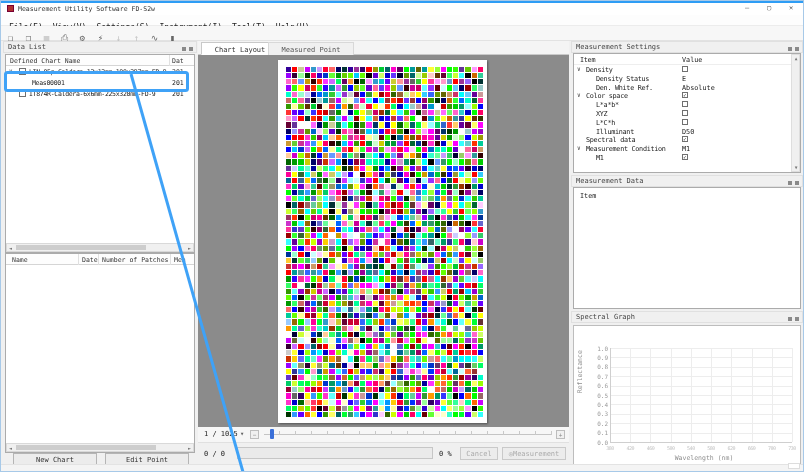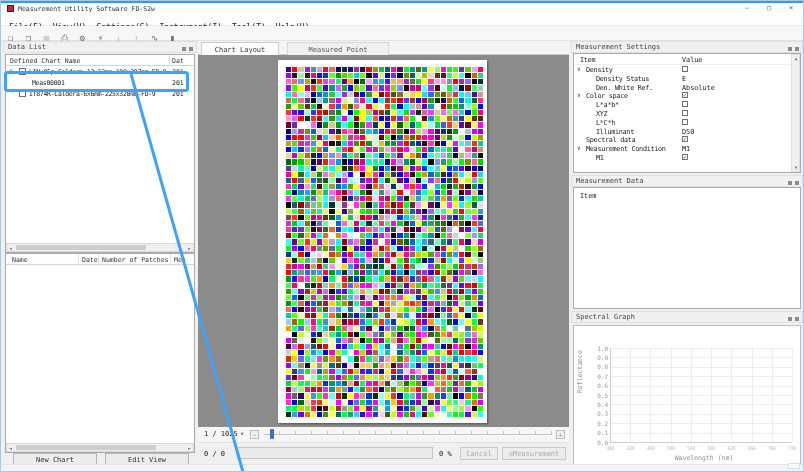--- a/index.html
+++ b/index.html
@@ -144,25 +144,25 @@
         <span class="coldiv" style="left: 164px;"></span>
       </div>
     <div class="hscroll" style="left:0;bottom:0;width:188px;">
       <span class="hs-arrow" style="left:2px;">◄</span>
       <div class="hs-thumb" style="left:9px;width:140px;"></div>
       <span class="hs-arrow" style="right:2px;">►</span>
     </div>
   </div>
 
   <div class="btn" style="left:12px;top:452px;width:84px;height:12px;">New Chart</div>
-  <div class="btn" style="left:104px;top:452px;width:84px;height:12px;">Edit View</div>
+  <div class="btn" style="left:104px;top:452px;width:84px;height:12px;">Edit Point</div>
 
   <div class="tabbar">
       <div class="tab active" style="left: 3px; width: 78px;">Chart Layout</div>
-      <div class="tab inactive" style="left: 89px; width: 102px;">Measured Point</div>
+      <div class="tab inactive" style="left: 70px; width: 86px;">Measured Point</div>
     </div>
 
   <div class="chart-area">
     <div class="chart-page">
       <div class="patch-grid">
           <div style="background: rgb(51, 0, 153);"></div>
           <div style="background: rgb(255, 0, 0);"></div>
           <div style="background: rgb(204, 204, 153);"></div>
           <div style="background: rgb(204, 0, 255);"></div>
           <div style="background: rgb(51, 153, 204);"></div>

